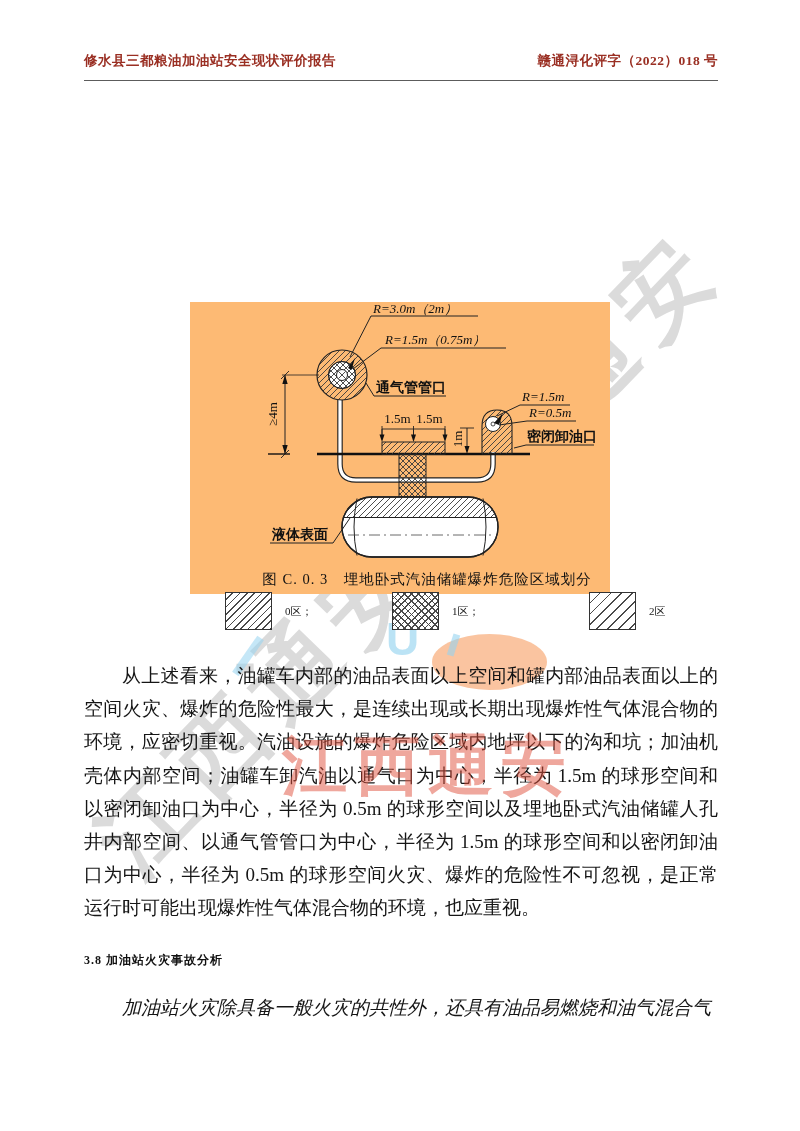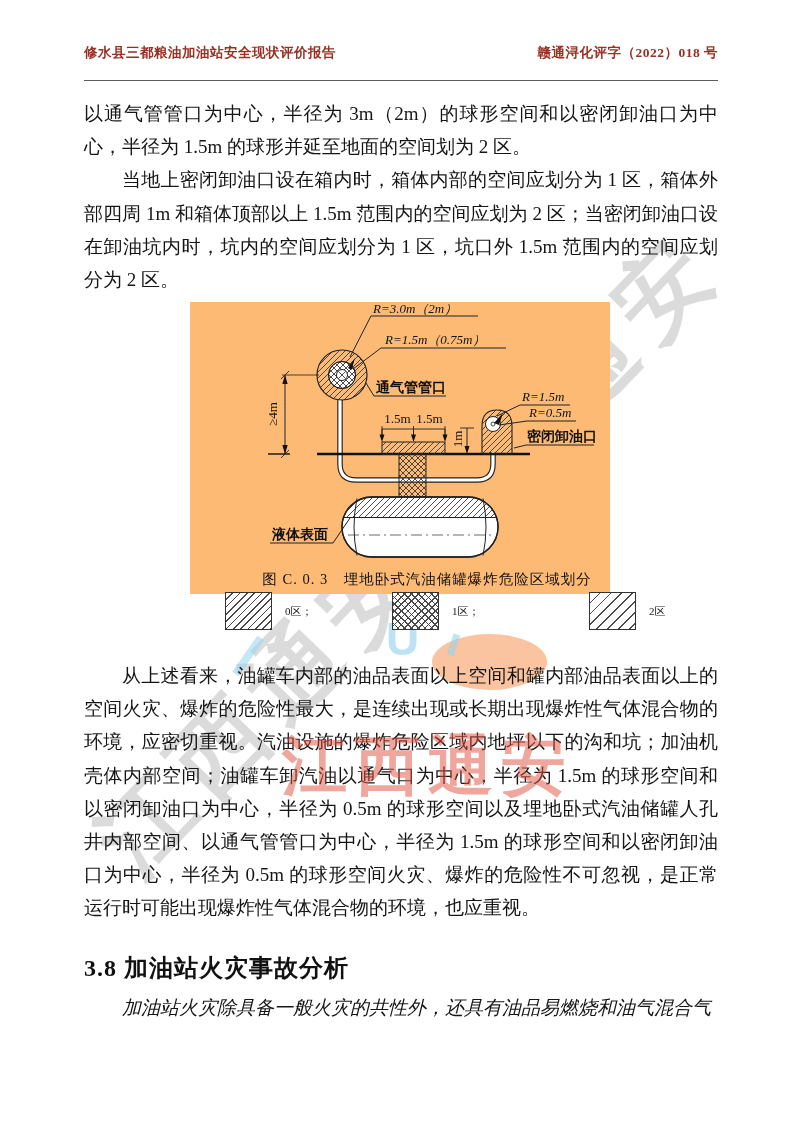--- a/index.html
+++ b/index.html
@@ -3,36 +3,36 @@
 <meta charset="utf-8">
 <style>
   html,body{margin:0;padding:0;background:#e8e8e8;}
   .page{
     position:relative; width:800px; height:1131px; margin:0 auto;
     background:#ffffff; overflow:hidden;
     font-family:"Liberation Serif","DejaVu Serif",serif;
     color:#1c1c1c;
   }
   
-  .header{position:absolute; left:84px; width:634px; top:44px; z-index:5;
+  .header{position:absolute; left:84px; width:634px; top:52px; z-index:5;
     font-size:13.5px; font-weight:bold; color:#9a2f23; letter-spacing:.5px;}
   .header-left{float:left;}
   .header-right{float:right;}
   .header-rule{position:absolute; left:84px; width:634px; top:80px;
     border-top:1.6px solid #5c5c5c; z-index:5;}
   
   .tb{position:absolute; left:84px; width:634px; z-index:5;
     font-size:19px; line-height:33.2px; text-align:justify; color:#151515;}
   .tb p{margin:0;}
   .indent{text-indent:2em;}
   #tb1{top:97px;}
   #tb2{top:659px;}
   #tb3{top:991px;font-style:italic;}
   .section-heading{position:absolute; left:84px; top:952px; z-index:5;
-    font-size:24px; font-weight:bold; color:#111;
+    font-size:12px; font-weight:bold; color:#111;
     font-family:"Liberation Serif","DejaVu Serif",serif; letter-spacing:1px;}
   
   .figure{position:absolute; left:190px; top:302px; width:420px; height:292px;
     background:#fdba74; z-index:4;}
   .fig-caption{position:absolute; left:0; top:643px; width:100%; z-index:5;
     text-align:center; font-family:"Liberation Sans","DejaVu Sans",sans-serif;
     font-weight:bold; font-size:19px; color:#161616; letter-spacing:.5px;}
   
   .legend{position:absolute; left:0; top:592px; width:800px; height:42px; z-index:5;}
   .legend-item{position:absolute; top:0; height:40px;}
@@ -84,24 +84,20 @@
   <div class="logo-blue-u">U</div>
   <div class="logo-blue-slash"></div>
   <div class="logo-blue-tick"></div>
 
   <div class="header">
     <span class="header-left">修水县三都粮油加油站安全现状评价报告</span>
     <span class="header-right">赣通浔化评字（2022）018 号</span>
   </div>
   <div class="header-rule"></div>
 
-  <div class="tb" id="tb1">
-    <p>以通气管管口为中心，半径为 3m（2m）的球形空间和以密闭卸油口为中心，半径为 1.5m 的球形并延至地面的空间划为 2 区。</p>
-    <p class="indent">当地上密闭卸油口设在箱内时，箱体内部的空间应划分为 1 区，箱体外部四周 1m 和箱体顶部以上 1.5m 范围内的空间应划为 2 区；当密闭卸油口设在卸油坑内时，坑内的空间应划分为 1 区，坑口外 1.5m 范围内的空间应划分为 2 区。</p>
-  </div>
 
   <div class="figure">
     <svg width="420" height="292" viewBox="0 0 420 292">
       <defs>
         <pattern id="hatch" width="6" height="6" patternUnits="userSpaceOnUse">
           <path d="M-1,7 L7,-1 M-1,1 L1,-1 M5,7 L7,5" stroke="#3a3a3a" stroke-width="0.9" fill="none"></path>
         </pattern>
         <pattern id="cross" width="6" height="6" patternUnits="userSpaceOnUse">
           <path d="M-1,7 L7,-1 M-1,1 L1,-1 M5,7 L7,5" stroke="#3a3a3a" stroke-width="0.9" fill="none"></path>
           <path d="M-1,-1 L7,7 M5,-1 L7,1 M-1,5 L1,7" stroke="#3a3a3a" stroke-width="0.9" fill="none"></path>

